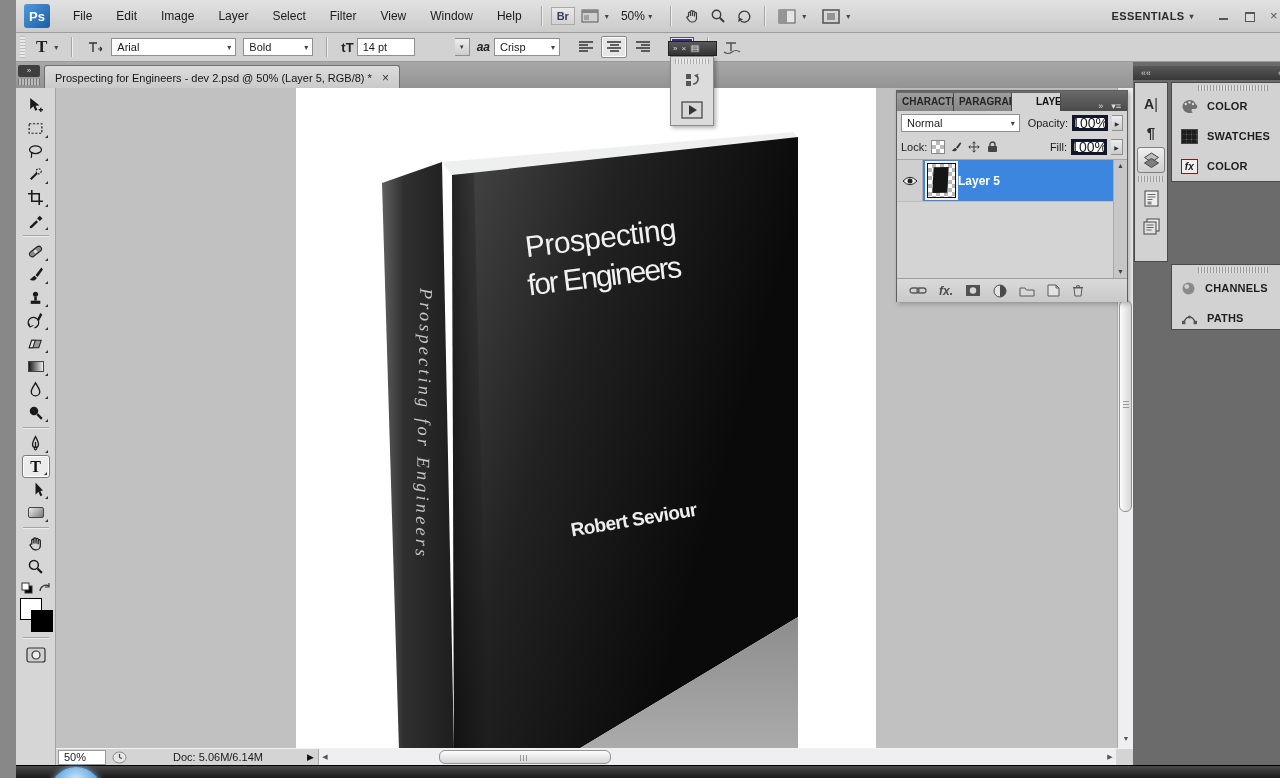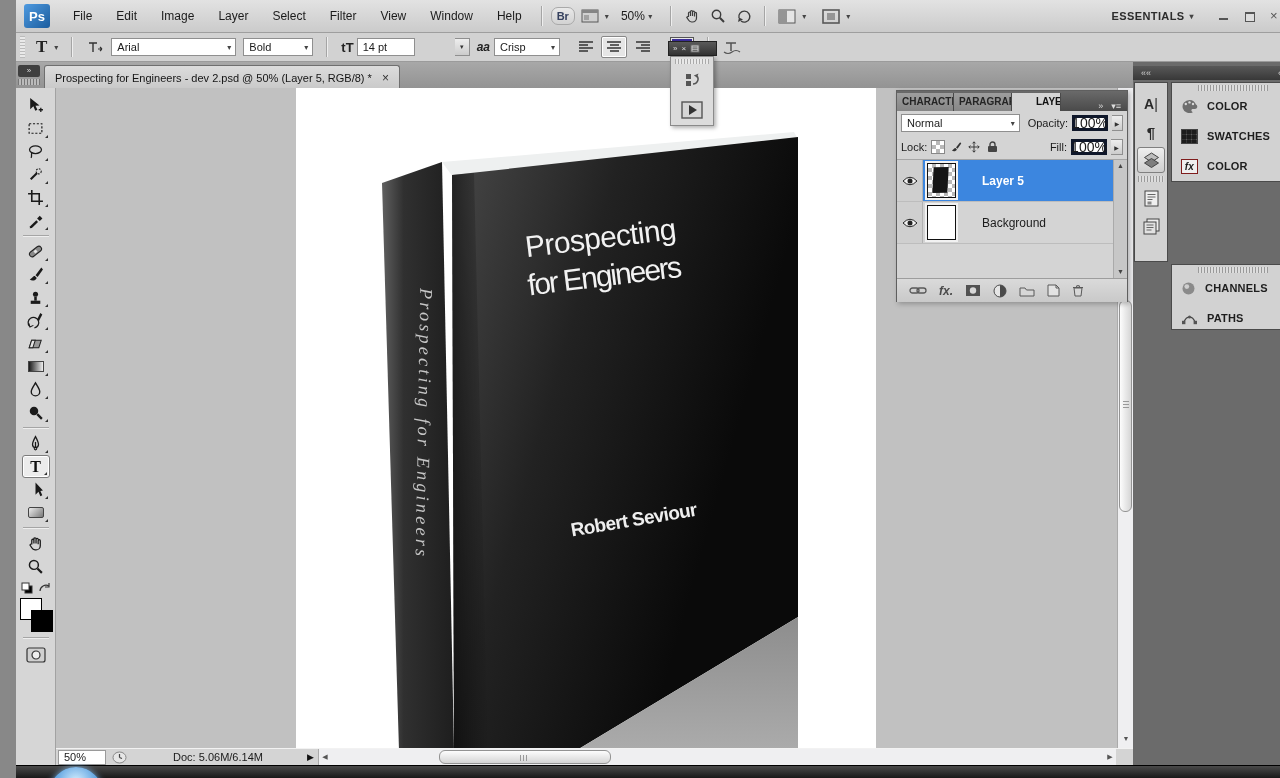--- a/index.html
+++ b/index.html
@@ -13,21 +13,21 @@
   
   #menubar{left:0;top:0;width:1280px;height:33px;
     background:linear-gradient(#e2e2e2,#cbcbcb);border-bottom:1px solid #9e9e9e;
     display:flex;align-items:center;padding:0 8px;box-sizing:border-box;gap:2px;}
   #pslogo{width:26px;height:24px;border-radius:3px;margin-right:10px;
     background:linear-gradient(135deg,#4e9ae0,#1c5d9e);color:#fff;font-weight:bold;
     display:flex;align-items:center;justify-content:center;font-size:13px;}
   .menu-item{padding:4px 11px;cursor:default;}
   .vsep{width:1px;height:20px;background:#a5a5a5;border-right:1px solid #eee;margin:0 6px;}
   .chip{display:flex;align-items:center;gap:3px;padding:2px 5px;border:1px solid #a9a9a9;
-    border-radius:7px;background:linear-gradient(#e9e9e9,#d2d2d2);font-size:11px;}
+    border-radius:0;background:linear-gradient(#e9e9e9,#d2d2d2);font-size:11px;}
   .caret{font-size:8px;color:#444;}
   .mb-ic{opacity:.85;margin:0 4px;}
   #workspace{margin-left:auto;font-weight:bold;font-size:11px;letter-spacing:.4px;
     display:flex;align-items:center;gap:5px;color:#2c2c2c;}
   .winbtns{display:flex;align-items:center;gap:14px;margin-left:22px;margin-right:6px;}
   .winbtn{width:12px;height:10px;position:relative;}
   #min-ic div{position:absolute;left:1px;bottom:1px;width:9px;height:2px;background:#555;}
   #res-ic div{position:absolute;left:1px;top:1px;width:8px;height:7px;border:1px solid #555;border-top-width:2px;background:#ddd;}
   #cls-ic{font-size:13px;color:#555;line-height:10px;}
 
@@ -90,21 +90,21 @@
   #lp-tabs .tail{margin-left:auto;color:#ddd;font-size:9px;display:flex;gap:8px;padding-right:6px;align-items:center;}
   .lp-row{display:flex;align-items:center;height:24px;padding:0 4px;gap:4px;font-size:11px;}
   .valbox{background:#fff;border:3px solid #0f172a;height:16px;width:36px;font-size:14px;
     display:flex;align-items:center;justify-content:center;box-sizing:border-box;}
   .spin2{width:12px;height:16px;border:1px solid #8f8f8f;border-left:none;background:linear-gradient(#eee,#ccc);
     font-size:6px;display:flex;align-items:center;justify-content:center;color:#333;box-sizing:border-box;}
   .lockic{width:14px;height:14px;display:flex;align-items:center;justify-content:center;}
   #lp-list{position:relative;height:118px;border-top:1px solid #a5a5a5;background:#d4d4d4;}
   .layer-row{display:flex;align-items:stretch;height:41px;border-bottom:1px solid #bdbdbd;position:relative;}
   .eye-cell{width:25px;border-right:1px solid #b2b2b2;display:flex;align-items:center;justify-content:center;background:#cfcfcf;}
-  .layer-body{flex:1;display:flex;align-items:center;gap:26px;padding-left:4px;}
+  .layer-body{flex:1;display:flex;align-items:center;gap:2px;padding-left:4px;}
   .layer-row.selected .layer-body{background:#3c86df;color:#fff;font-weight:bold;}
   .thumb{width:27px;height:33px;border:1px solid #111;box-shadow:0 0 0 2px #f2f2f2;background:#fff;position:relative;}
   .checker{background-color:#fff;background-image:
      linear-gradient(45deg,#b9b9b9 25%,transparent 25%,transparent 75%,#b9b9b9 75%),
      linear-gradient(45deg,#b9b9b9 25%,transparent 25%,transparent 75%,#b9b9b9 75%);
      background-size:8px 8px;background-position:0 0,4px 4px;}
   #minibook{position:absolute;left:5px;top:3px;width:15px;height:26px;background:#161616;transform:rotate(3deg) skewY(-4deg);}
   #lp-scroll{position:absolute;right:0;top:0;width:14px;height:118px;background:#c7c7c7;border-left:1px solid #aaa;
     font-size:7px;color:#444;box-sizing:border-box;}
   #lp-bottom{height:24px;border-top:1px solid #9d9d9d;background:linear-gradient(#dadada,#c9c9c9);
@@ -531,32 +531,20 @@
               <circle cx="8" cy="5" r="2.5" fill="#222"></circle>
             </svg>
         </span>
         <span class="layer-body">
           <span class="thumb checker">
               <span id="minibook"></span>
             </span>
           <span>Layer 5</span>
         </span>
       </div>
-      <div class="layer-row" style="width:218px;">
-        <span class="eye-cell">
-          <svg width="16" height="10" viewBox="0 0 16 10">
-              <path d="M1 5 Q8 -2.5 15 5 Q8 12.5 1 5 Z" fill="#f0f0f0" stroke="#222"></path>
-              <circle cx="8" cy="5" r="2.5" fill="#222"></circle>
-            </svg>
-        </span>
-        <span class="layer-body">
-          <span class="thumb" style="background:#fff;"></span>
-          <span>Background</span>
-        </span>
-      </div>
       <div id="lp-scroll">
         <div style="text-align:center;height:12px;line-height:12px;">▲</div>
         <div style="position:absolute;bottom:0;width:100%;text-align:center;height:12px;line-height:12px;">▼</div>
       </div>
     </div>
     <div id="lp-bottom">
       <span class="lb-ic">
           <svg width="18" height="9" viewBox="0 0 18 9">
             <rect x="1" y="2" width="9" height="5" rx="2.5" fill="none" stroke="#444" stroke-width="1.3"></rect>
             <rect x="8" y="2" width="9" height="5" rx="2.5" fill="none" stroke="#444" stroke-width="1.3"></rect>

